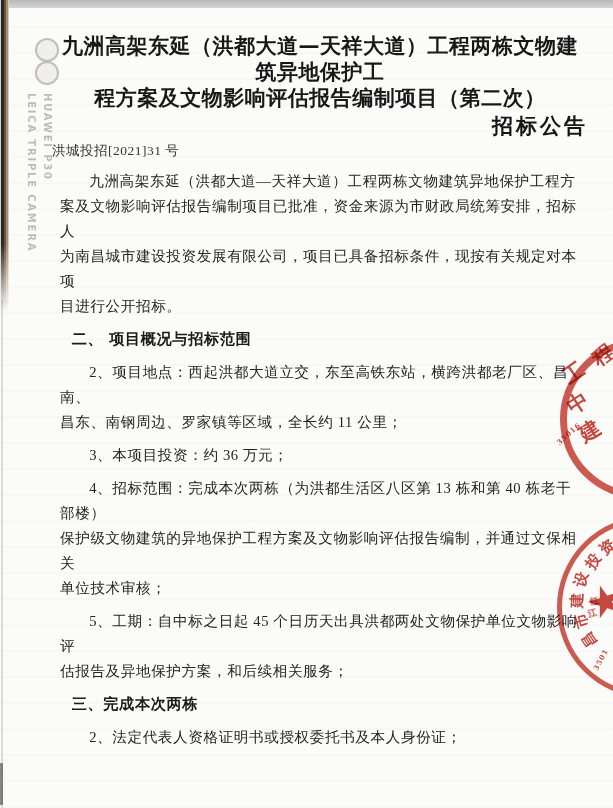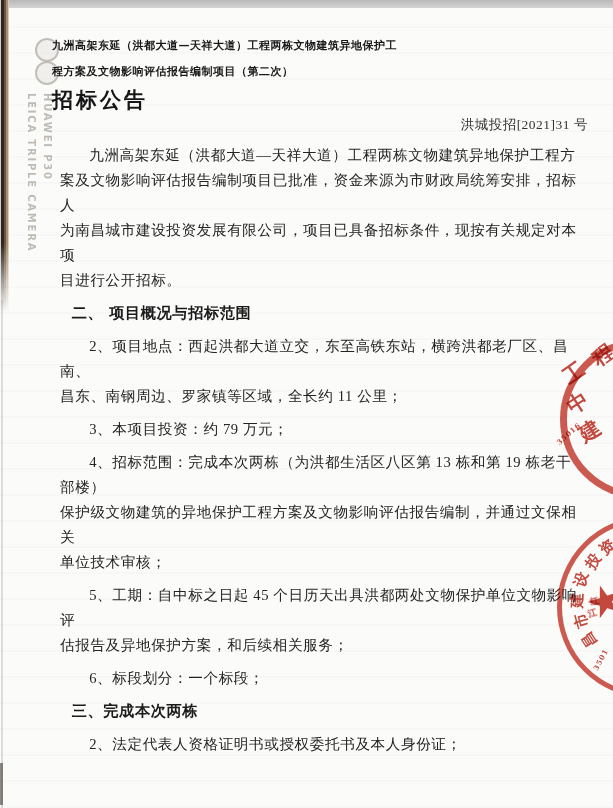--- a/index.html
+++ b/index.html
@@ -37,30 +37,30 @@
     color:rgba(176,171,163,.8);
   }
 
   
   .doc{
     position:absolute;left:52px;top:33px;width:536px;
     color:#222;font-size:14.6px;line-height:25px;letter-spacing:.6px;
   }
   .title{
     font-family:"DejaVu Sans","Liberation Sans",sans-serif;
-    font-weight:700;font-size:11px;line-height:26px;color:#181818;
-    text-align:left;white-space:pre-line;letter-spacing:.5px;
+    font-weight:700;font-size:21px;line-height:26px;color:#181818;
+    text-align:center;white-space:pre-line;letter-spacing:.5px;
   }
   .announcement{
     font-family:"DejaVu Sans","Liberation Sans",sans-serif;
     font-weight:700;font-size:21px;line-height:27px;color:#161616;
-    text-align:left;letter-spacing:3px;margin-top:2px;
+    text-align:right;letter-spacing:3px;margin-top:2px;
   }
   .doc-number{
-    font-size:13.5px;line-height:21px;color:#333;text-align:right;letter-spacing:.5px;
+    font-size:13.5px;line-height:21px;color:#333;text-align:left;letter-spacing:.5px;
   }
   .heading{
     font-family:"DejaVu Sans","Liberation Sans",sans-serif;
     font-weight:700;font-size:15.2px;line-height:25px;color:#1b1b1b;
     text-indent:1.3em;white-space:pre-line;
   }
   .para{
     margin:8px;white-space:pre-line;text-indent:2em;color:#242424;
   }
 
@@ -105,27 +105,26 @@
     <div class="doc-number">洪城投招[2021]31 号</div>
 
     <p class="para">九洲高架东延（洪都大道—天祥大道）工程两栋文物建筑异地保护工程方
 案及文物影响评估报告编制项目已批准，资金来源为市财政局统筹安排，招标人
 为南昌城市建设投资发展有限公司，项目已具备招标条件，现按有关规定对本项
 目进行公开招标。</p>
 
     <div class="heading">二、 项目概况与招标范围</div>
     <p class="para">2、项目地点：西起洪都大道立交，东至高铁东站，横跨洪都老厂区、昌南、
 昌东、南钢周边、罗家镇等区域，全长约 11 公里；</p>
-    <p class="para">3、本项目投资：约 79 万元；</p>
-    <p class="para">4、招标范围：完成本次两栋（为洪都生活区八区第 13 栋和第 19 栋老干部楼）
+    <p class="para">3、本项目投资：约 36 万元；</p>
+    <p class="para">4、招标范围：完成本次两栋（为洪都生活区八区第 13 栋和第 40 栋老干部楼）
 保护级文物建筑的异地保护工程方案及文物影响评估报告编制，并通过文保相关
 单位技术审核；</p>
     <p class="para">5、工期：自中标之日起 45 个日历天出具洪都两处文物保护单位文物影响评
 估报告及异地保护方案，和后续相关服务；</p>
-    <p class="para">6、标段划分：一个标段；</p>
 
     <div class="heading">三、完成本次两栋</div>
     <p class="para">2、法定代表人资格证明书或授权委托书及本人身份证；</p>
 
   </div>
 
   <div class="seal-ring s1"></div>
   <div class="seal-char s1-char" style="left:592px;top:344px;transform:rotate(-35deg);">程</div>
   <div class="seal-char s1-char" style="left:563px;top:362px;transform:rotate(-35deg);">工</div>
   <div class="seal-char s1-char" style="left:567px;top:392px;transform:rotate(-33deg);">中</div>

